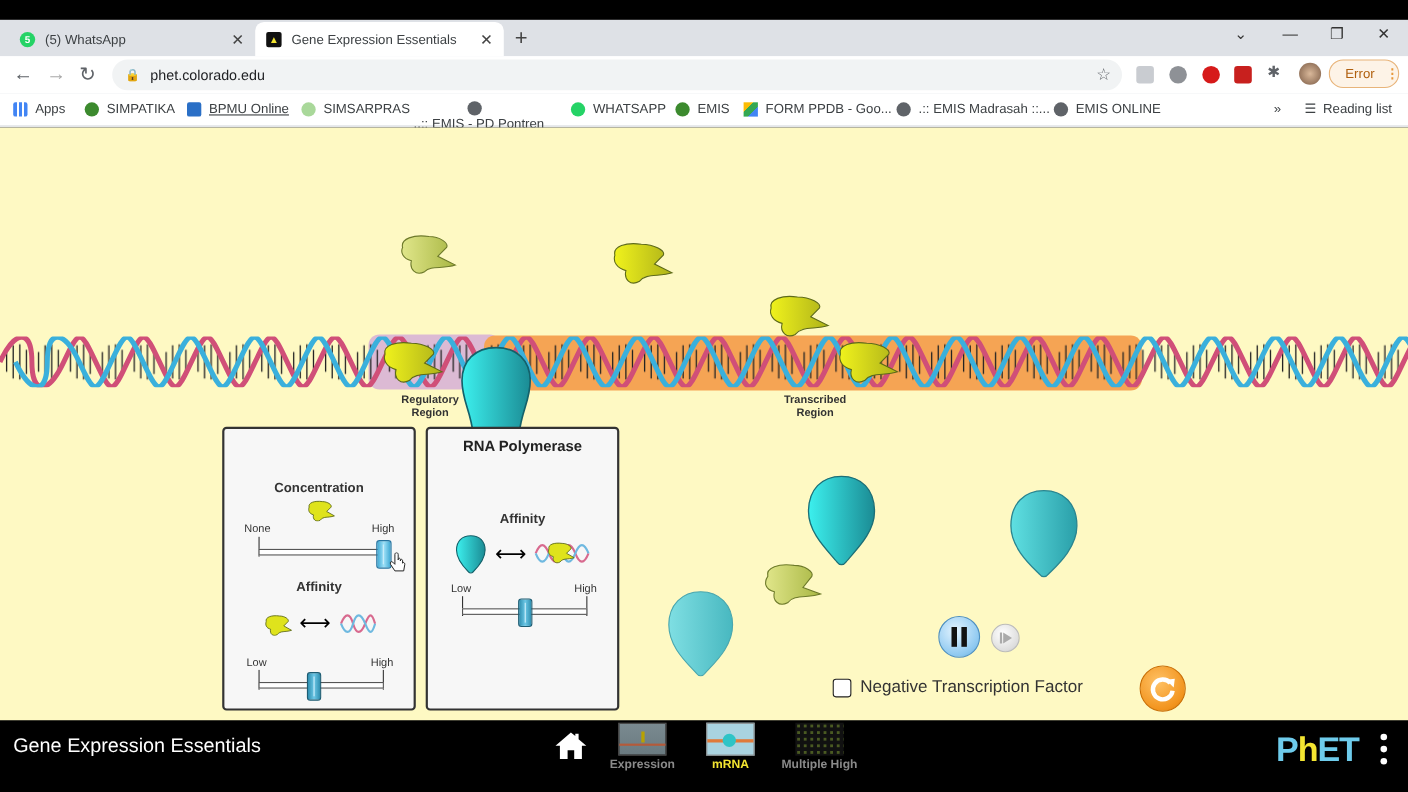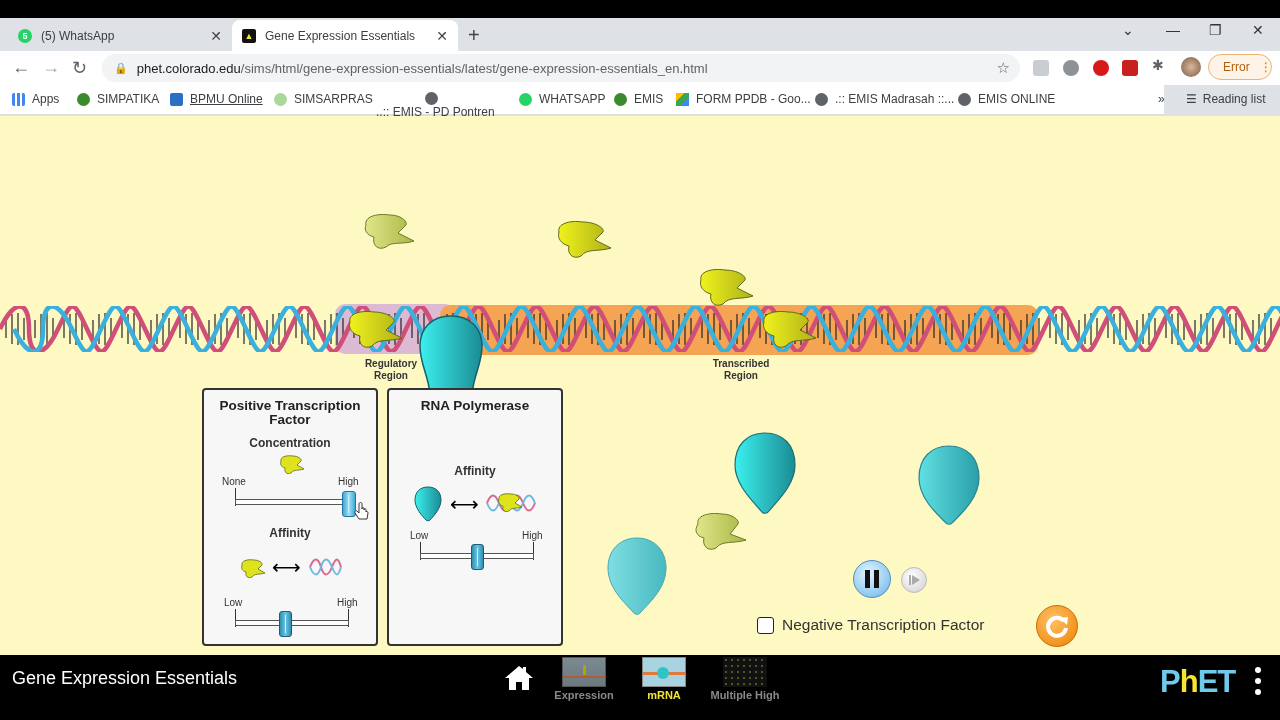--- a/index.html
+++ b/index.html
@@ -16,21 +16,21 @@
   .toolbar { position: absolute; left: 0; top: 33px; width: 1280px; height: 34px; background: #fff; }
   .navbtn { position: absolute; top: 6px; font-size: 18px; color: #5f6368; }
   .omnibox { position: absolute; left: 102px; top: 3px; width: 918px; height: 28px; background: #f1f3f4; border-radius: 14px; font-size: 13px; color: #202124; display: flex; align-items: center; padding-left: 12px; }
   .omnibox .lock { font-size: 11px; margin-right: 9px; color: #5f6368; }
   .omnibox .host { color: #202124; }
   .omnibox .path { color: #5f6368; }
   .star { position: absolute; right: 10px; top: 5px; font-size: 15px; color: #5f6368; }
   .ext { position: absolute; top: 9px; width: 16px; height: 16px; border-radius: 3px; }
   .errorbtn { position: absolute; left: 1208px; top: 3px; width: 64px; height: 26px; border: 1px solid #e8b47a; background: #fdf3e7; border-radius: 13px; font-size: 12px; color: #b0600f; display: flex; align-items: center; padding-left: 14px; }
   .errorbtn .dots { margin-left: 10px; color: #e8983a; font-weight: bold; }
-  .bookmarks { position: absolute; left: 0; top: 67px; width: 1164px; height: 30px; background: #fff; font-size: 12px; color: #3c4043; border-bottom: 1px solid #dadce0; }
+  .bookmarks { position: absolute; left: 0; top: 67px; width: 1280px; height: 30px; background: #fff; font-size: 12px; color: #3c4043; border-bottom: 1px solid #dadce0; }
   .bm { position: absolute; top: 7px; display: flex; align-items: center; white-space: nowrap; }
   .bm .ic { width: 13px; height: 13px; border-radius: 50%; margin-right: 7px; display: inline-block; }
 
   .sim { position: absolute; left: 0; top: 116px; width: 1280px; height: 539px; background: #fef9c3; overflow: hidden; }
   .reg-region { position: absolute; left: 335px; top: 188px; width: 120px; height: 50px; background: #d8b3d6; border-radius: 10px; opacity: 0.9; }
   .tx-region { position: absolute; left: 440px; top: 189px; width: 598px; height: 50px; background: #f5a454; border-radius: 10px; }
   .dna { position: absolute; left: 0; top: 190px; width: 1280px; height: 46px; }
   .region-label { position: absolute; font-size: 10px; font-weight: bold; color: #333; text-align: center; line-height: 12px; }
   .panel { position: absolute; background: #f7f7f7; border: 2px solid #333; border-radius: 4px; text-align: center; }
   .panel h3 { font-size: 13.5px; font-weight: bold; color: #222; line-height: 14px; margin-top: 9px; }
@@ -82,21 +82,20 @@
     <div class="winctl" style="left:1252px;">✕</div>
   </div>
 
   <div class="toolbar">
     <div class="navbtn" style="left:12px;">←</div>
     <div class="navbtn" style="left:42px;color:#aaa;">→</div>
     <div class="navbtn" style="left:72px;">↻</div>
     <div class="omnibox">
       <span class="lock">🔒</span>
       <span class="host">phet.colorado.edu</span>
-        <span class="path">/sims/html/gene-expression-essentials/latest/gene-expression-essentials_en.html</span>
       <span class="star">☆</span>
     </div>
     <div class="ext" style="left:1033px;background:#c9ccd1;"></div>
     <div class="ext" style="left:1063px;background:#8e9196;border-radius:50%;"></div>
     <div class="ext" style="left:1093px;background:#d61a1a;border-radius:50%;"></div>
     <div class="ext" style="left:1122px;background:#c8201e;"></div>
     <div class="ext" style="left:1152px;background:transparent;color:#5f6368;font-size:14px;top:6px;">✱</div>
     <div class="ext" style="left:1181px;top:6px;width:20px;height:20px;border-radius:50%;background:radial-gradient(circle,#d9b89a,#7a5a44);"></div>
     <div class="errorbtn">
       <span>Error</span>
@@ -241,21 +240,20 @@
       <defs>
         <linearGradient id="pg3" x1="0" x2="1">
           <stop offset="0" stop-color="#7fdfe3"></stop>
           <stop offset="1" stop-color="#48b8c0"></stop>
         </linearGradient>
       </defs>
       <path d="M31 2 C 48 2, 60 14, 60 32 C 60 52, 44 66, 35 76 C 33 79, 29 79, 27 76 C 18 66, 2 52, 2 32 C 2 14, 14 2, 31 2 Z" fill="url(#pg3)" stroke="#4aa6ae" stroke-width="1"></path>
     </svg>
 
   <div class="panel" style="left:202px;top:272px;width:176px;height:258px;">
-    <h3><span>Positive Transcription</span><br><span>Factor</span></h3>
     <div class="sub" style="top:46px;font-weight:bold;">Concentration</div>
     <svg style="position:absolute;left:75px;top:64px;" width="26" height="20">
         <path d="M2 7 C 1 3, 7 1, 14 2 C 19 2, 23 5, 22 7 L 18 11 L 25 15 C 19 17, 15 15, 12 19 C 8 21, 5 18, 6 14 C 2 13, 1 10, 2 7 Z" fill="#dfe31c" stroke="#5d6a1a" stroke-width="0.8"></path>
       </svg>
     <span class="slider-lbl" style="left:18px;top:86px;">None</span>
     <span class="slider-lbl" style="left:134px;top:86px;">High</span>
     <div class="tick" style="left:31px;top:98px;height:18px;"></div>
     <div class="track" style="left:31px;top:109px;width:118px;"></div>
     <div class="thumb" style="left:138px;top:101px;width:14px;background:linear-gradient(90deg,#3fa9d4,#9ee0f7,#3fa9d4);border-color:#2674a0;"></div>
     <svg style="position:absolute;left:150px;top:112px;" width="16" height="20">

